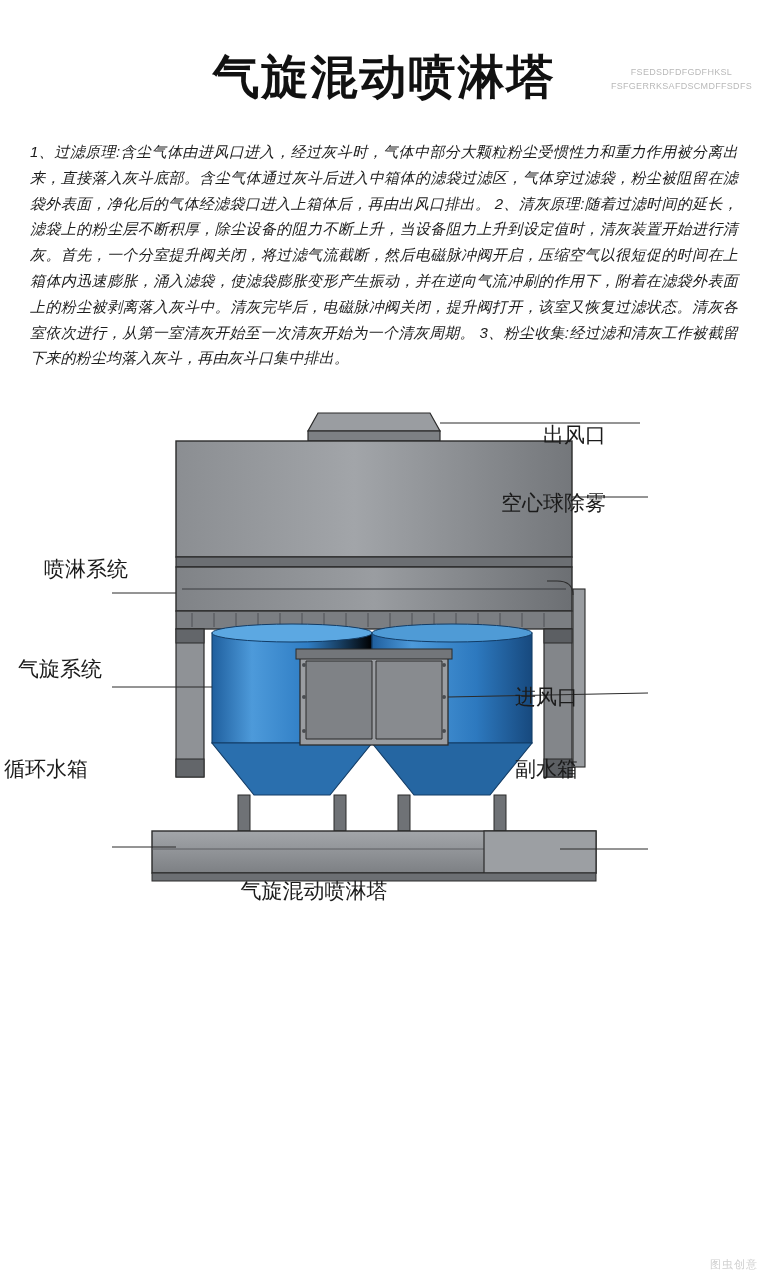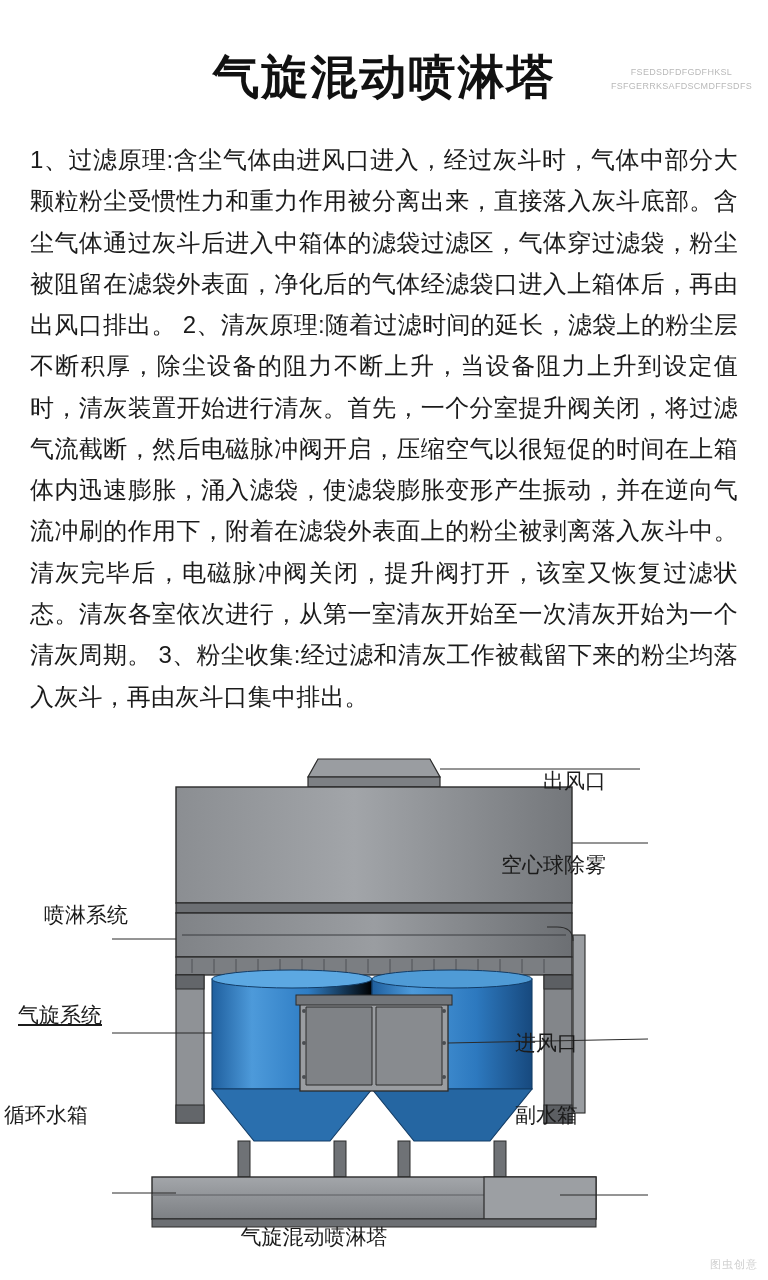--- a/index.html
+++ b/index.html
@@ -37,47 +37,48 @@
     color: #b9b9b9;
     line-height: 1.5;
     text-align: center;
     letter-spacing: 0.3px;
     transform: scaleY(1.05);
   }
 
   
   .body-text {
     margin: 32px 30px 0 30px;
-    font-size: 24px;
+    font-size: 15px;
     line-height: 1.72;
     text-align: justify;
     color: #1b1b1b;
     letter-spacing: 0.2px;
+    font-style: italic;
   }
 
   
   .figure {
     position: relative;
     margin-top: 26px;
     width: 628px;
     height: 500px;
   }
   .figure svg { display: block; }
 
   .fig-label {
     position: absolute;
     font-size: 21px;
     color: #1b1b1b;
     white-space: nowrap;
   }
   .lbl-outlet      { right: 22px;  top: 24px; }
-  .lbl-demister    { right: 22px;  top: 108px; margin-left: 16px; }
+  .lbl-demister    { right: 22px;  top: 92px; margin-left: 16px; }
   .lbl-spray       { left: 18px;   top: 158f; padding-left: 26px; }
   .lbl-spray       { left: 18px;   top: 158px; }
-  .lbl-cyclone     { left: 18px;   top: 258px; text-decoration: underline; }
+  .lbl-cyclone     { left: 18px;   top: 258px; }
   .lbl-watertank   { left: 4px;   top: 358px; }
   .lbl-inlet       { right: 50px;  top: 258px; margin-top: 28px; }
   .lbl-subtank     { right: 50px;  top: 358px; }
 
   .caption {
     position: absolute;
     bottom: -8px;
     width: 100%;
     text-align: center;
     font-size: 21px;

